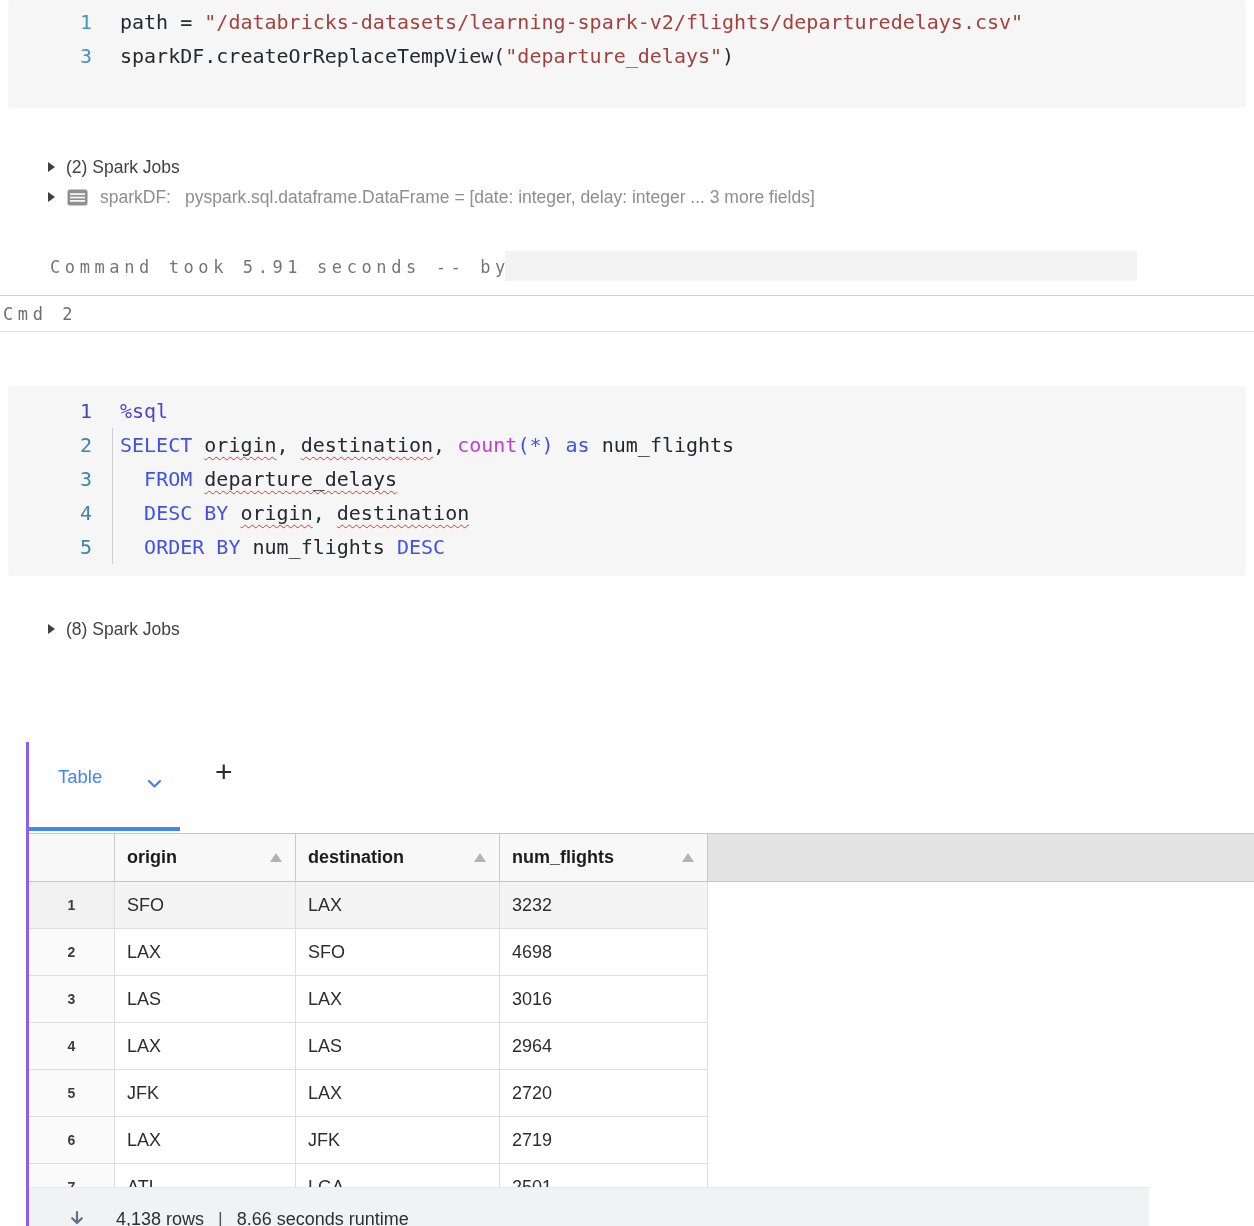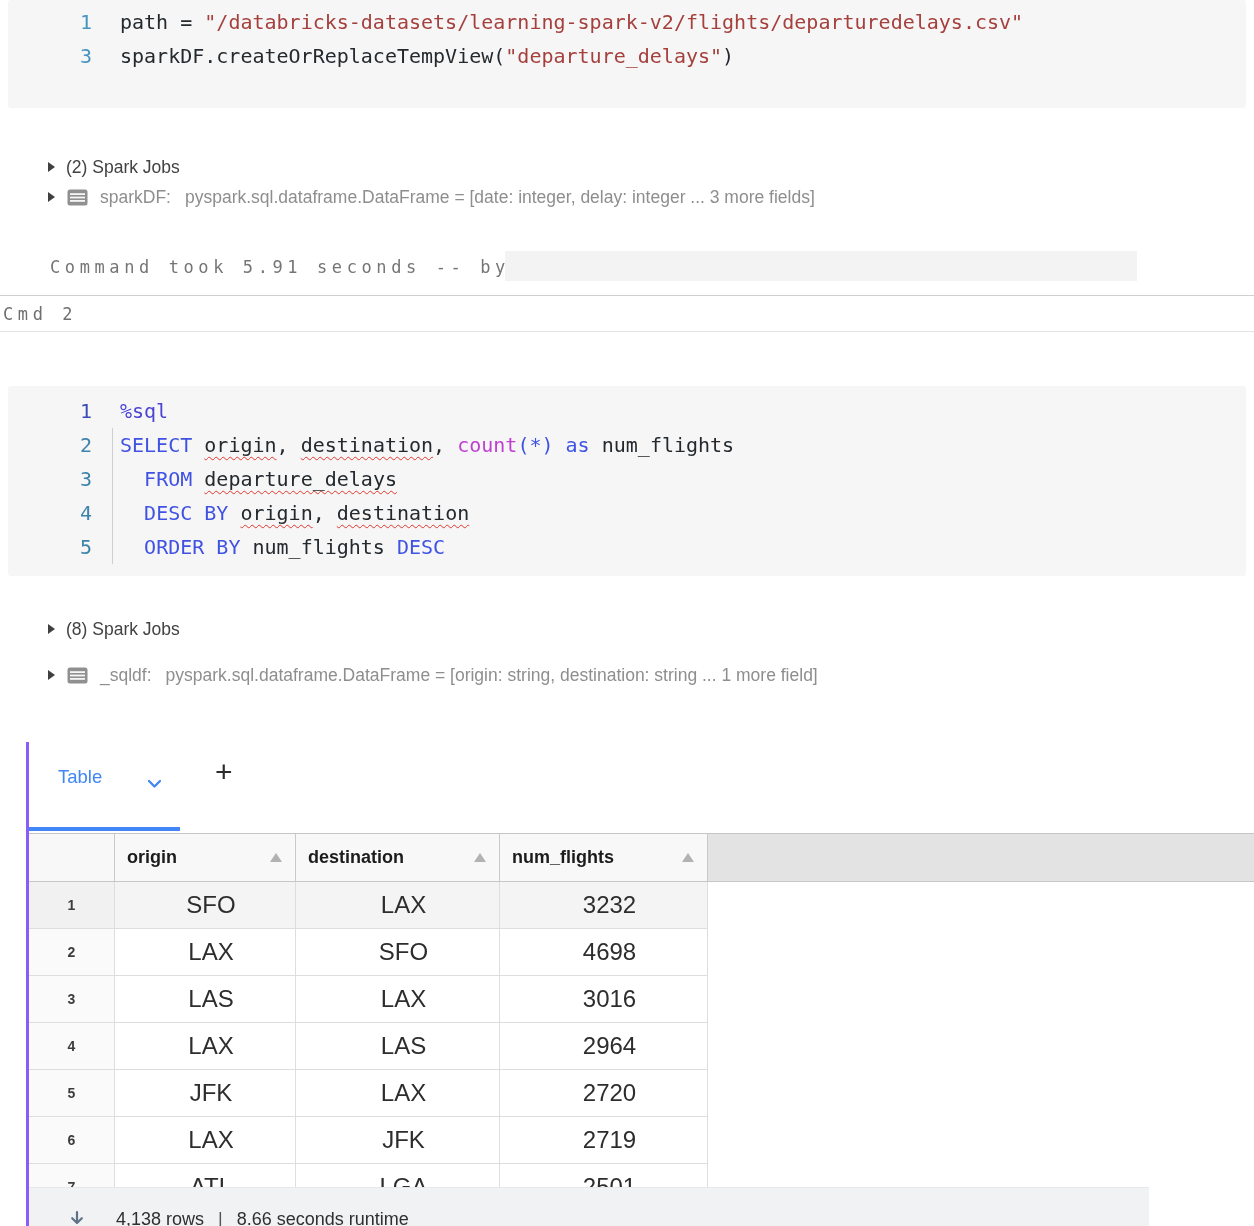--- a/index.html
+++ b/index.html
@@ -55,21 +55,21 @@
   .hcell{box-sizing:border-box;background:#f8f8f8;border-right:1px solid #c9c9c9;height:100%;
          display:flex;align-items:center;justify-content:space-between;padding:0 13px 0 12px;
          font-size:18px;font-weight:700;color:#1c1c1c;}
   .c0{width:86px;flex:none}.c1{width:181px;flex:none}.c2{width:204px;flex:none}.c3{width:208px;flex:none}
   .sortup{width:0;height:0;border-left:6.5px solid transparent;border-right:6.5px solid transparent;
           border-bottom:9px solid #b2b2b2;flex:none;}
 
   .tbody{position:absolute;left:0;top:140px;width:706px;height:305px;overflow:hidden;}
   .trow{display:flex;height:47px;box-sizing:border-box;}
   .tcell{box-sizing:border-box;height:47px;line-height:46px;border-right:1px solid #dedede;
-         border-bottom:1px solid #dedede;padding-left:12px;font-size:24px;color:#2d2d2d;background:#fff;text-align:center;}
+         border-bottom:1px solid #dedede;padding-left:12px;font-size:18px;color:#2d2d2d;background:#fff;}
   .tcell.rn{padding-left:0;text-align:center;font-size:14px;font-weight:600;color:#3c3c3c;background:#fafafa;}
   .trow.hl .tcell{background:#f4f4f4;}
   .trow.hl .tcell.rn{background:#f1f1f1;}
 
   .tfooter{position:absolute;left:0;top:445px;width:1120px;height:64px;background:#f1f2f4;
            border-top:1px solid #e8e8e8;box-sizing:border-box;display:flex;align-items:center;
            padding-left:37px;font-size:18px;color:#2f2f2f;}
   .dlbtn{margin-right:28px;display:flex;align-items:center;cursor:pointer;}
   .fsep{margin:0 14px;color:#555;}
 </style>
@@ -116,33 +116,20 @@
       <div class="cl"><span class="ln ln-teal">3</span><span class="ct"><span class="tk-plain">  </span><span class="tk-keyword">FROM</span><span class="tk-plain"> </span><span class="tk-wavy">departure_delays</span></span></div>
       <div class="cl"><span class="ln ln-teal">4</span><span class="ct"><span class="tk-plain">  </span><span class="tk-keyword">DESC BY</span><span class="tk-plain"> </span><span class="tk-wavy">origin</span><span class="tk-plain">, </span><span class="tk-wavy">destination</span></span></div>
       <div class="cl"><span class="ln ln-teal">5</span><span class="ct"><span class="tk-plain">  </span><span class="tk-keyword">ORDER BY</span><span class="tk-plain"> num_flights </span><span class="tk-keyword">DESC</span></span></div>
     </div>
 
   <div class="jobrow" style="top:617px">
     <div class="tri"></div>
     <span>(8) Spark Jobs</span>
   </div>
 
-  <div class="dfrow" style="top:662px">
-    <div class="tri"></div>
-    <span style="display:flex">
-      <svg width="21" height="17" viewBox="0 0 21 17">
-          <rect x="0.5" y="0.5" width="20" height="16" rx="2.5" fill="#909090"></rect>
-          <rect x="3" y="4.2" width="15" height="1.8" fill="#f6f6f6"></rect>
-          <rect x="3" y="7.6" width="15" height="1.8" fill="#f6f6f6"></rect>
-          <rect x="3" y="11" width="15" height="1.8" fill="#f6f6f6"></rect>
-        </svg>
-    </span>
-    <span>_sqldf:</span>
-    <span class="dfdesc">pyspark.sql.dataframe.DataFrame = [origin: string, destination: string ... 1 more field]</span>
-  </div>
 
   <div class="results">
 
     <span class="tabname">Table</span>
     <span class="tabchev">
       <svg width="15" height="10" viewBox="0 0 15 10">
           <polyline points="2,2 7.5,7.5 13,2" fill="none" stroke="#4086f4" stroke-width="2.3" stroke-linecap="round" stroke-linejoin="round"></polyline>
         </svg>
     </span>
     <span class="addtab">+</span>

